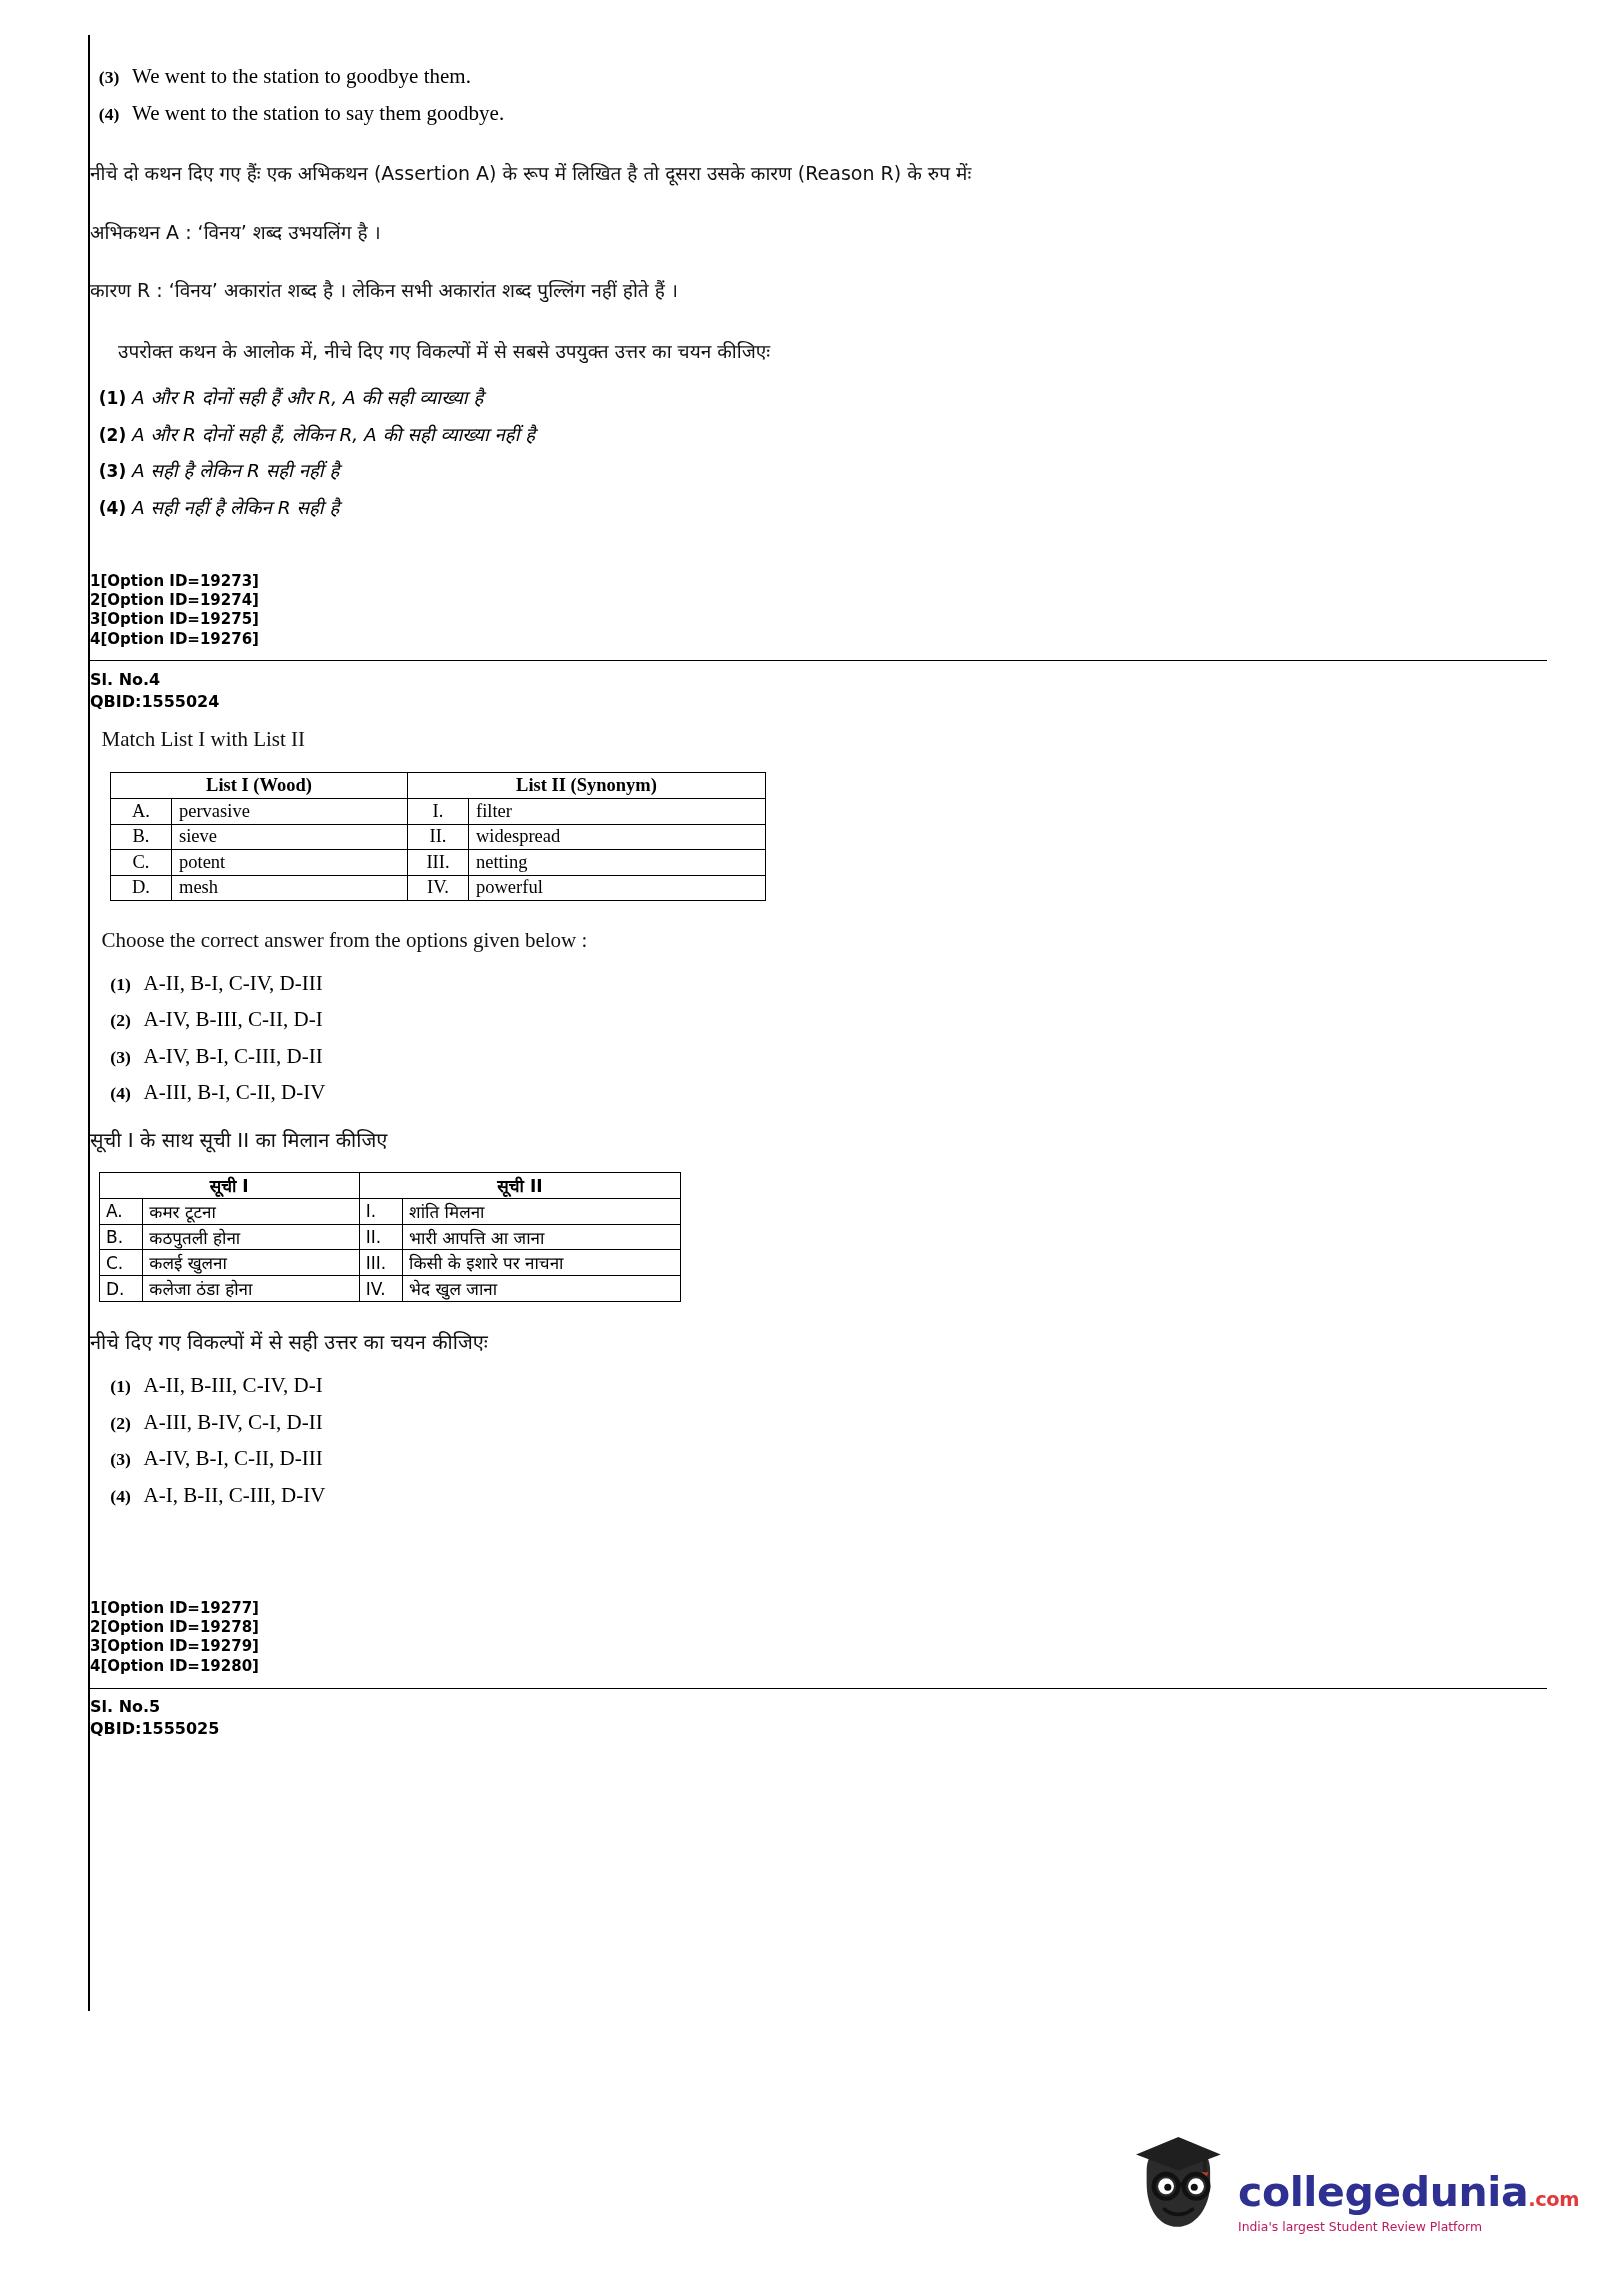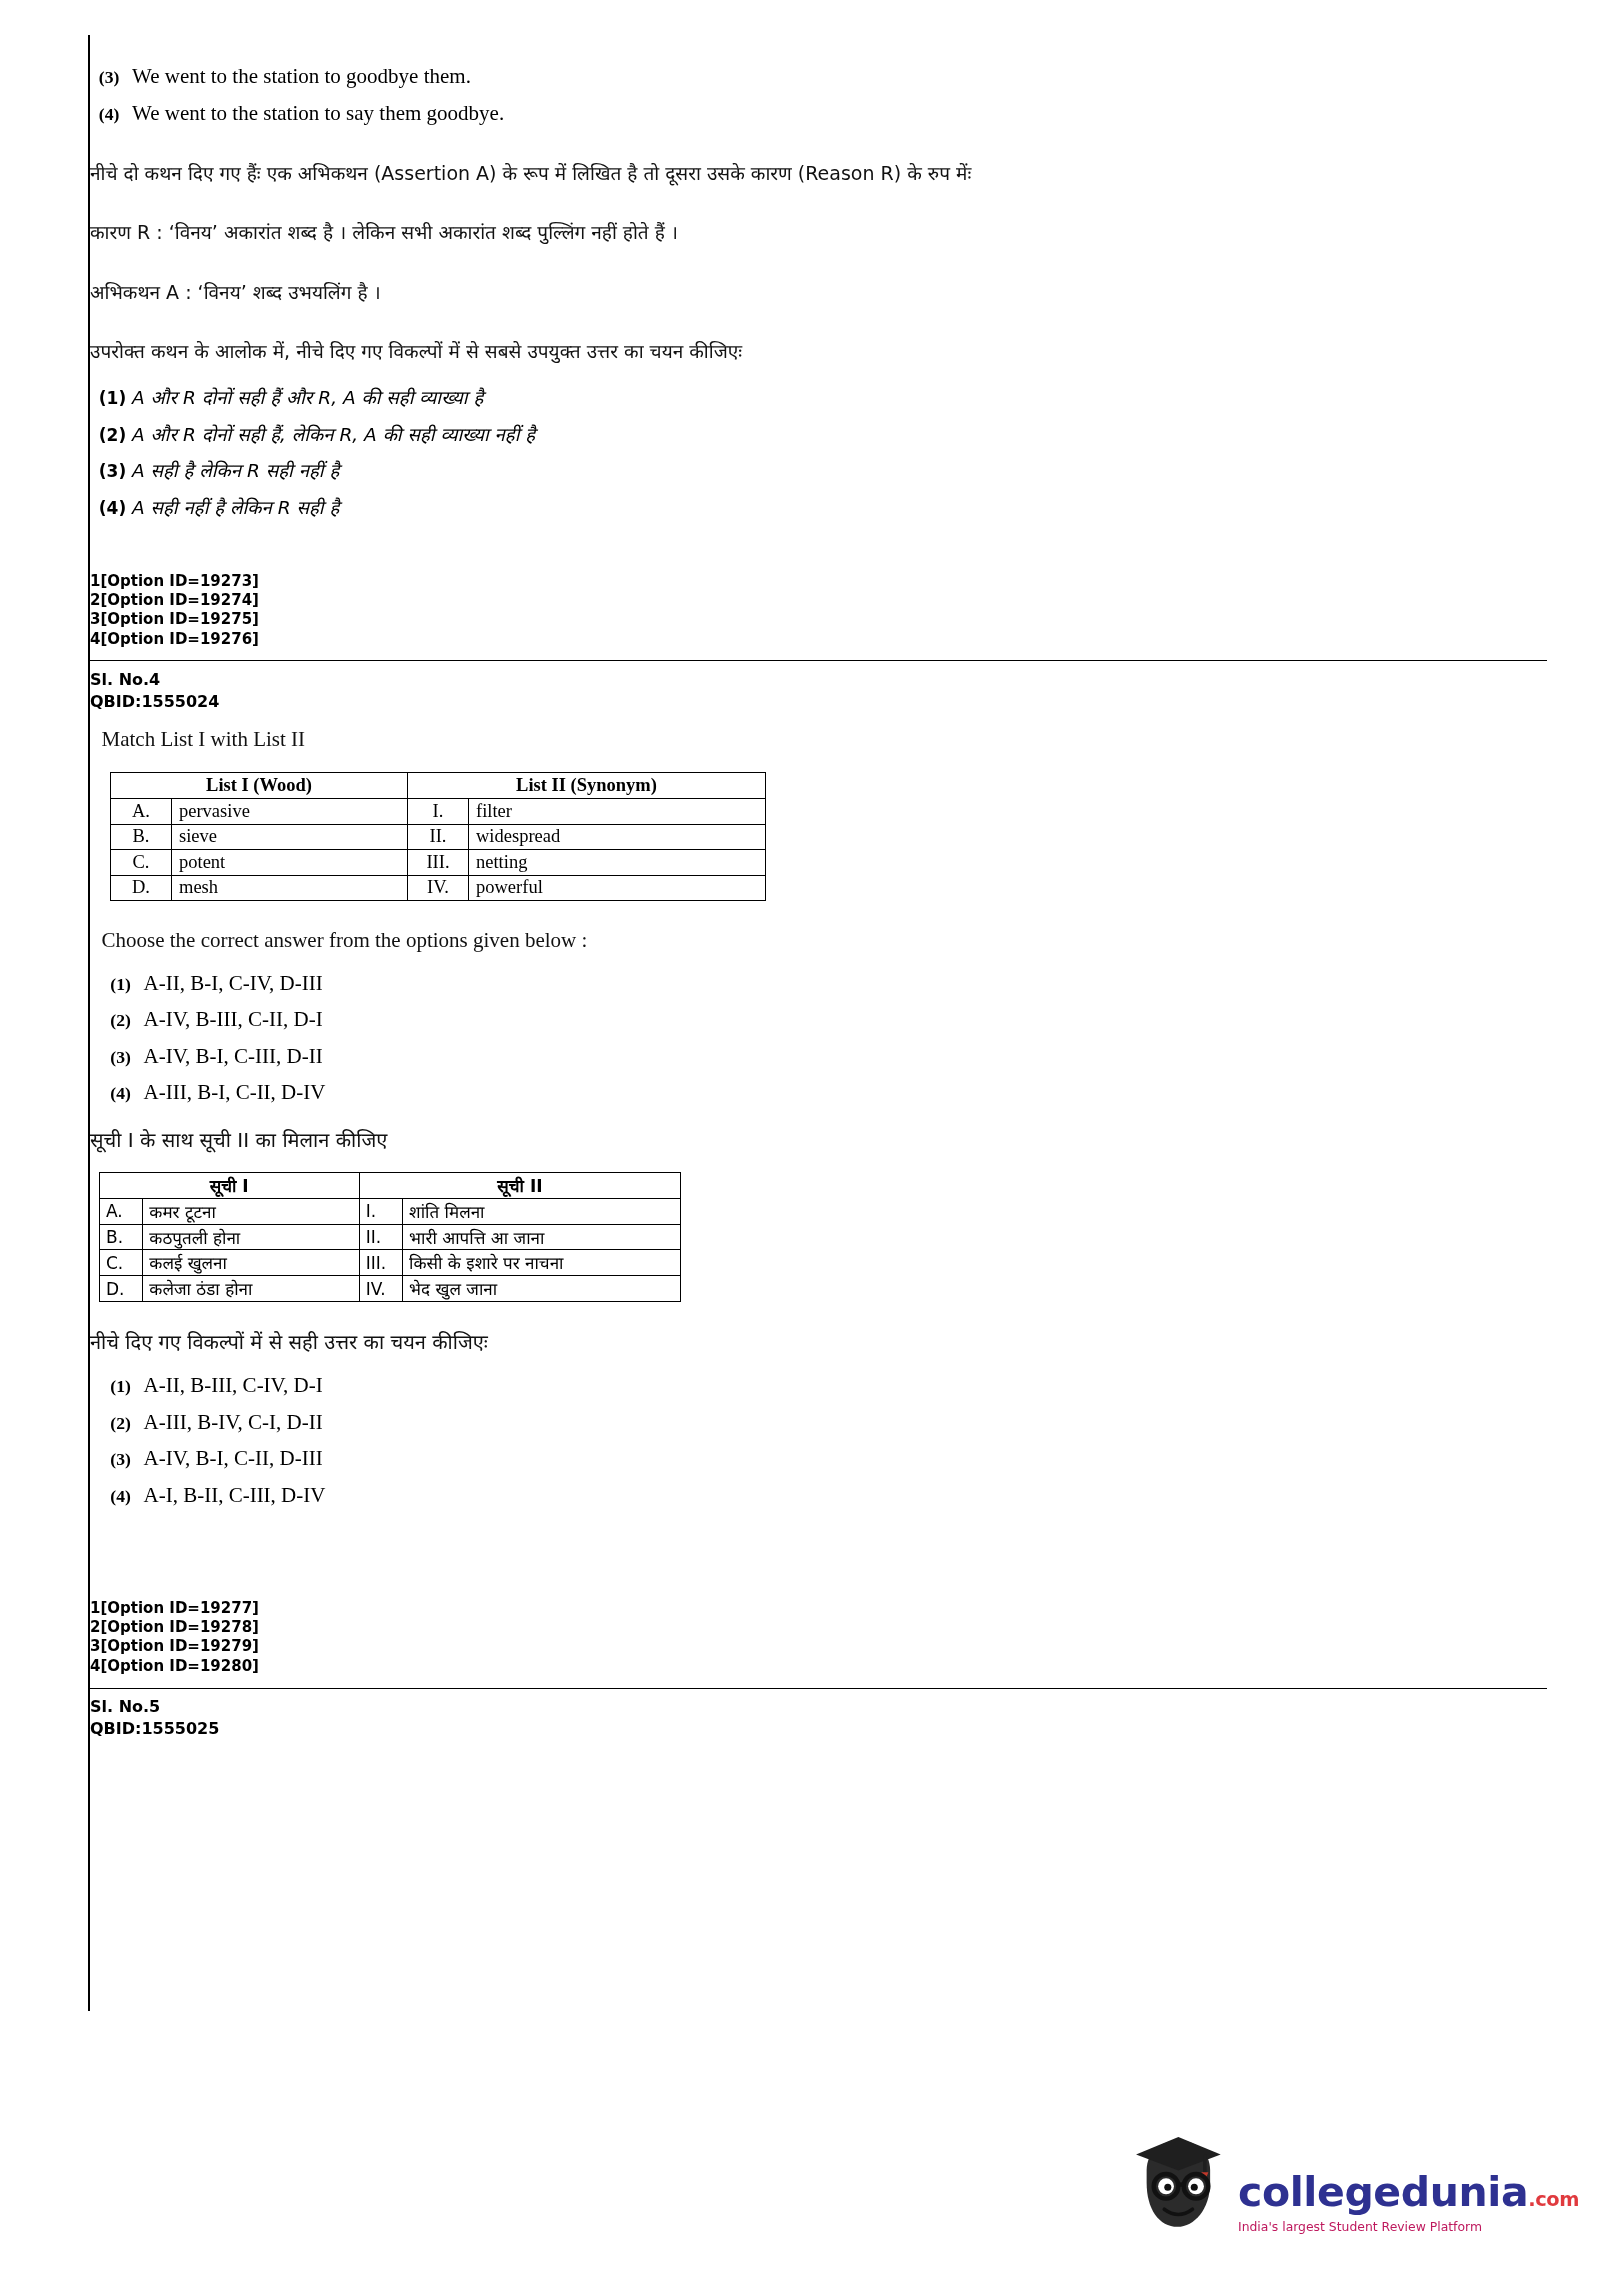--- a/index.html
+++ b/index.html
@@ -183,23 +183,23 @@
       <span class="opt-txt">We went to the station to goodbye them.</span>
     </div>
     <div class="opt-row">
       <span class="opt-num">(4)</span>
       <span class="opt-txt">We went to the station to say them goodbye.</span>
     </div>
   </div>
 
   <div class="section" style="top: 159px;">
     <div class="dev" style="margin-bottom: 30px;">नीचे दो कथन दिए गए हैंः एक अभिकथन (Assertion A) के रूप में लिखित है तो दूसरा उसके कारण (Reason R) के रुप मेंः</div>
+    <div class="dev" style="margin-bottom: 30px;">अभिकथन A : ‘विनय’ शब्द उभयलिंग है ।</div>
     <div class="dev" style="margin-bottom: 32px;">कारण R : ‘विनय’ अकारांत शब्द है । लेकिन सभी अकारांत शब्द पुल्लिंग नहीं होते हैं ।</div>
-    <div class="dev" style="margin-bottom: 30px;">अभिकथन A : ‘विनय’ शब्द उभयलिंग है ।</div>
-    <div class="dev" style="margin-bottom: 19.4px;">उपरोक्त कथन के आलोक में, नीचे दिए गए विकल्पों में से सबसे उपयुक्त उत्तर का चयन कीजिएः</div>
+    <div class="dev" style="margin-bottom: 19.4px; padding-left: 28px;">उपरोक्त कथन के आलोक में, नीचे दिए गए विकल्पों में से सबसे उपयुक्त उत्तर का चयन कीजिएः</div>
 
     <div class="opt-row">
       <span class="opt-num-dev">(1)</span>
       <span class="opt-txt-dev">A और R दोनों सही हैं और R, A की सही व्याख्या है</span>
     </div>
     <div class="opt-row">
       <span class="opt-num-dev">(2)</span>
       <span class="opt-txt-dev">A और R दोनों सही हैं, लेकिन R, A की सही व्याख्या नहीं है</span>
     </div>
     <div class="opt-row">

